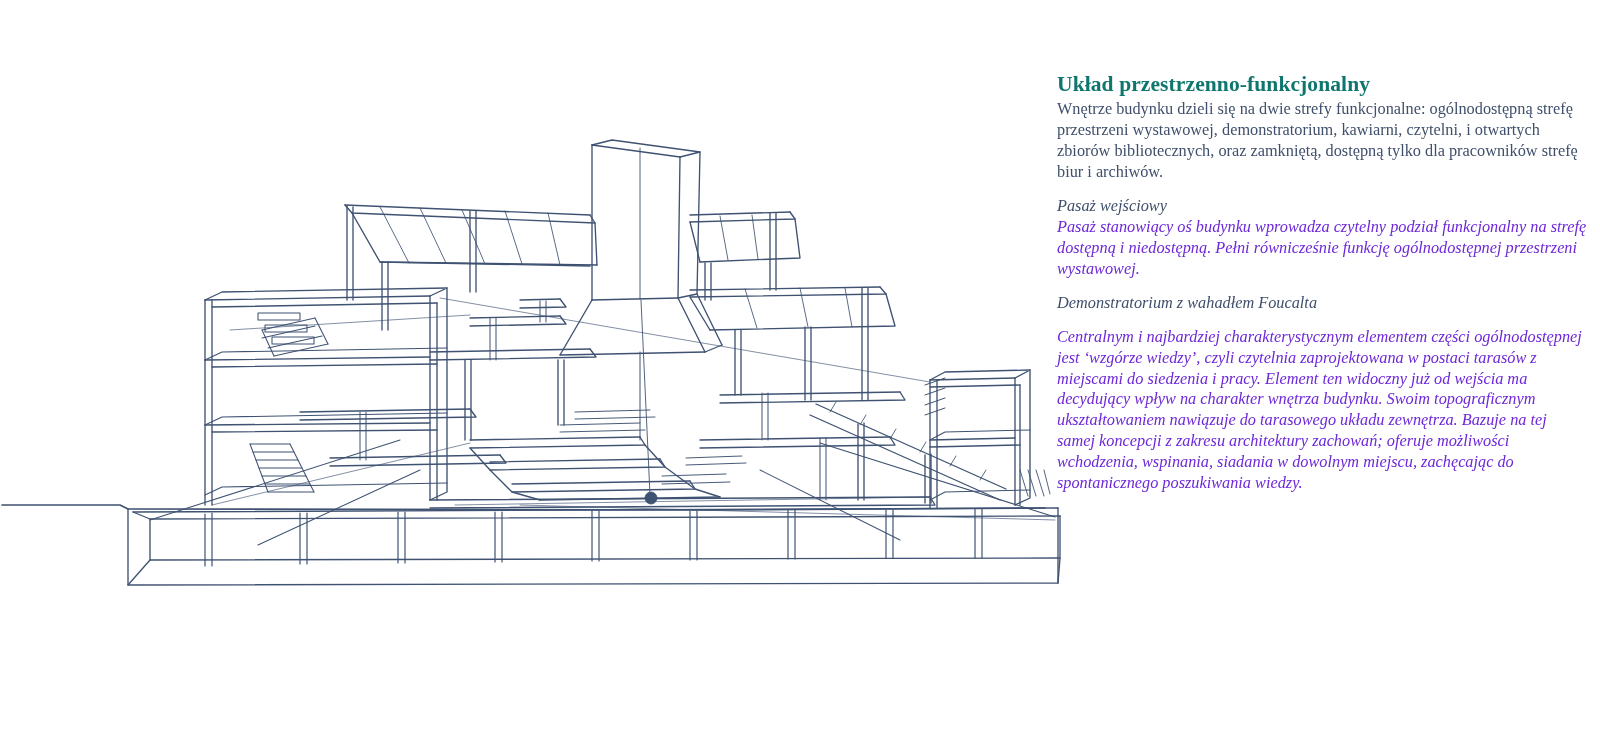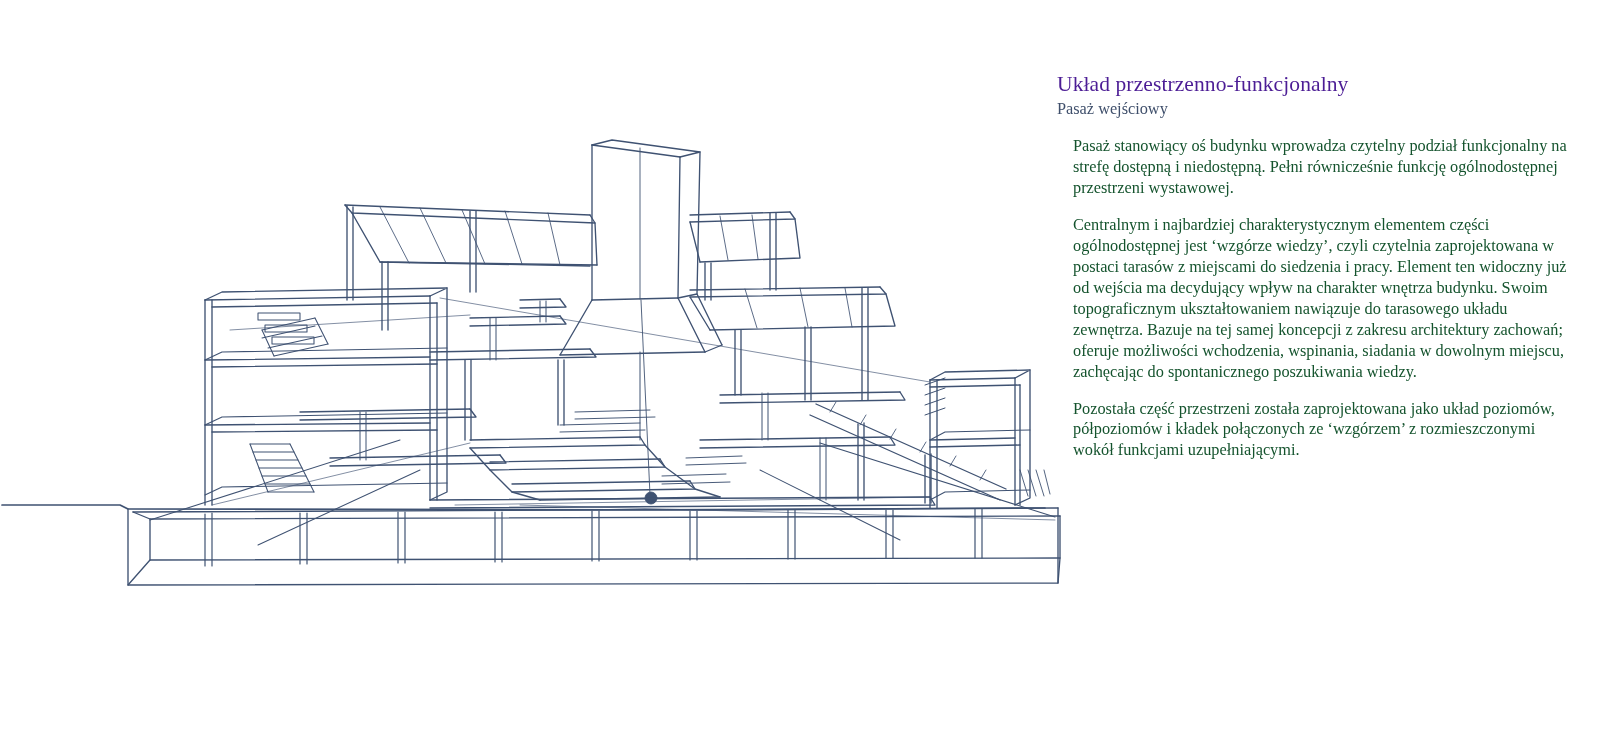--- a/index.html
+++ b/index.html
@@ -39,39 +39,40 @@
   
   .textcol {
     position: absolute;
     left: 1057px;
     top: 72px;
     width: 530px;
   }
   .doc-title {
     font-size: 21.5px;
     line-height: 1.18;
-    font-weight: normal;
+    font-weight: bold;
     margin: 0 0 2px 0;
     letter-spacing: 0.1px;
-    color: #4c1d95;
+    color: #0f766e;
   }
   .section {
     margin: 0 0 13px 0;
+    font-style: italic;
   }
   .section .sec-title {
     font-size: 16.3px;
     line-height: 1.28;
     margin: 0;
     color: #3f4f6b;
   }
   .section .sec-body {
     font-size: 16.3px;
     line-height: 1.285;
-    margin: 16px;
-    color: #14532d;
+    margin: 0;
+    color: #6d28d9;
     text-align: left;
   }
   .lead {
     font-size: 16.3px;
     line-height: 1.285;
     margin: 0 0 13px 0;
     color: #3f4f6b;
   }
 </style>
 </head>
@@ -372,31 +373,32 @@
         </g>
 
       </g>
     </svg>
   </div>
 
   <div class="textcol">
 
     <h1 class="doc-title">Układ przestrzenno-funkcjonalny</h1>
 
+    <p class="lead">Wnętrze budynku dzieli się na dwie strefy funkcjonalne: ogólnodostępną strefę przestrzeni wystawowej, demonstratorium, kawiarni, czytelni, i otwartych zbiorów bibliotecznych, oraz zamkniętą, dostępną tylko dla pracowników strefę biur i archiwów.</p>
 
     <div class="section">
       <p class="sec-title">Pasaż wejściowy</p>
       <p class="sec-body">Pasaż stanowiący oś budynku wprowadza czytelny podział funkcjonalny na strefę dostępną i niedostępną. Pełni równicześnie funkcję ogólnodostępnej przestrzeni wystawowej.</p>
     </div>
 
     <div class="section">
+      <p class="sec-title">Demonstratorium z wahadłem Foucalta</p>
     </div>
 
     <div class="section">
       <p class="sec-body">Centralnym i najbardziej charakterystycznym elementem części ogólnodostępnej jest ‘wzgórze wiedzy’, czyli czytelnia zaprojektowana w postaci tarasów z miejscami do siedzenia i pracy. Element ten widoczny już od wejścia ma decydujący wpływ na charakter wnętrza budynku. Swoim topograficznym ukształtowaniem nawiązuje do tarasowego układu zewnętrza. Bazuje na tej samej koncepcji z zakresu architektury zachowań; oferuje możliwości wchodzenia, wspinania, siadania w dowolnym miejscu, zachęcając do spontanicznego poszukiwania wiedzy.</p>
     </div>
 
     <div class="section">
-      <p class="sec-body">Pozostała część przestrzeni została zaprojektowana jako układ poziomów, półpoziomów i kładek połączonych ze ‘wzgórzem’ z rozmieszczonymi wokół funkcjami uzupełniającymi.</p>
     </div>
 
   </div>
 </div>
 
 </body></html>

